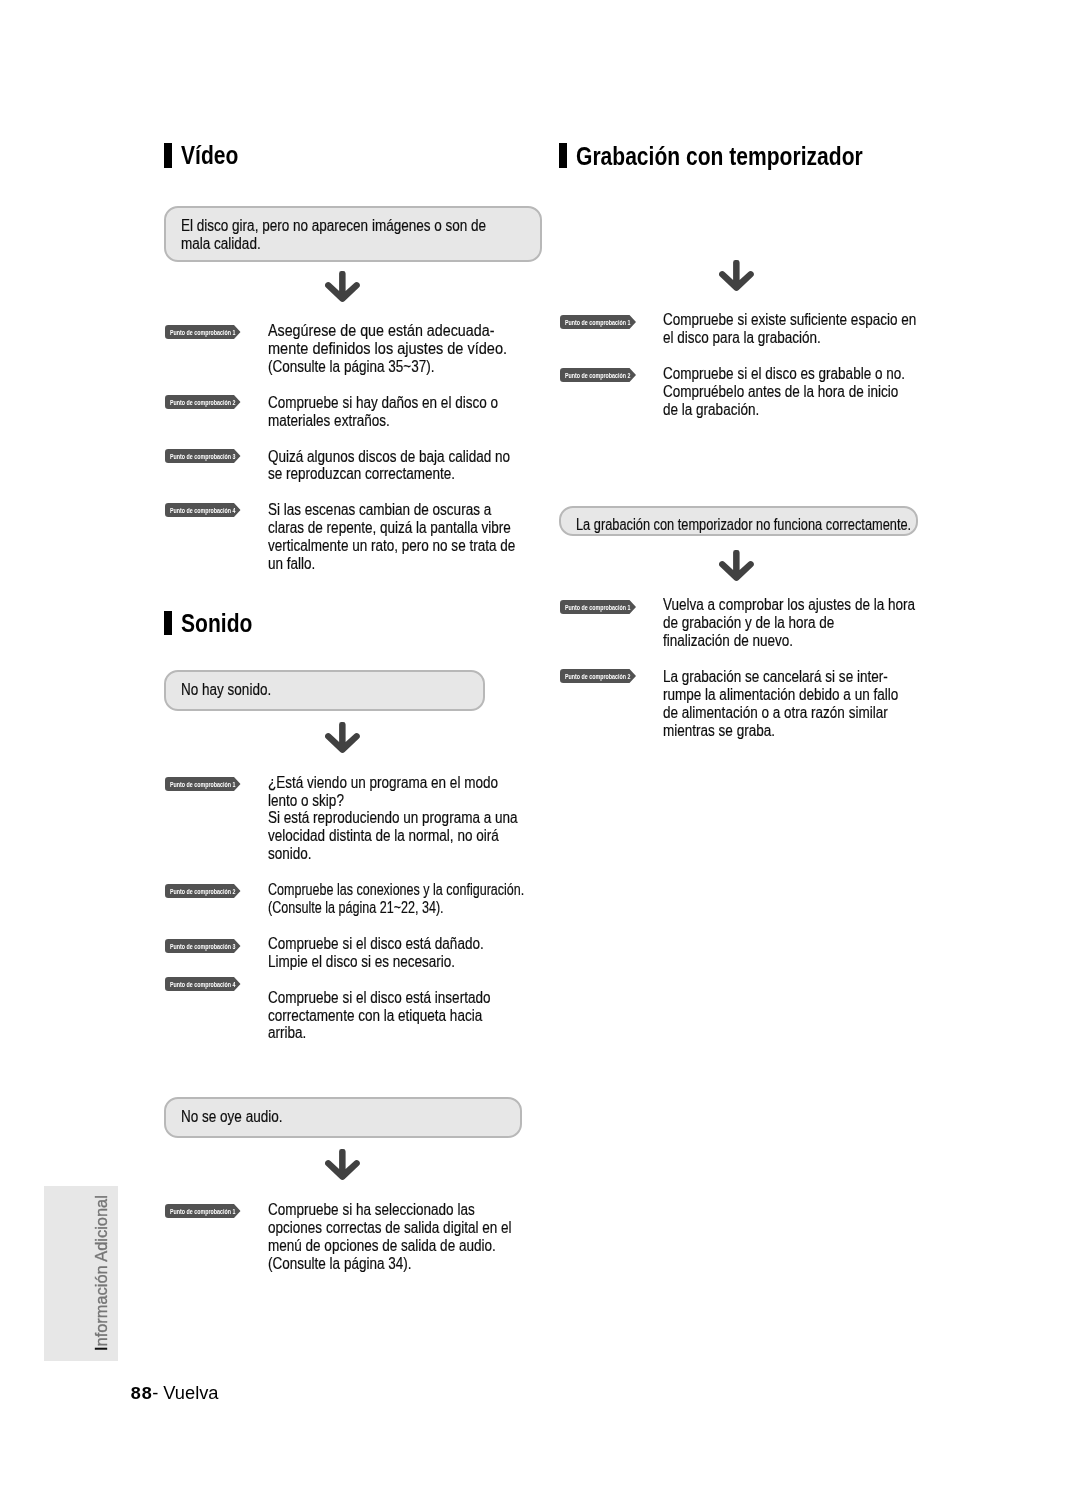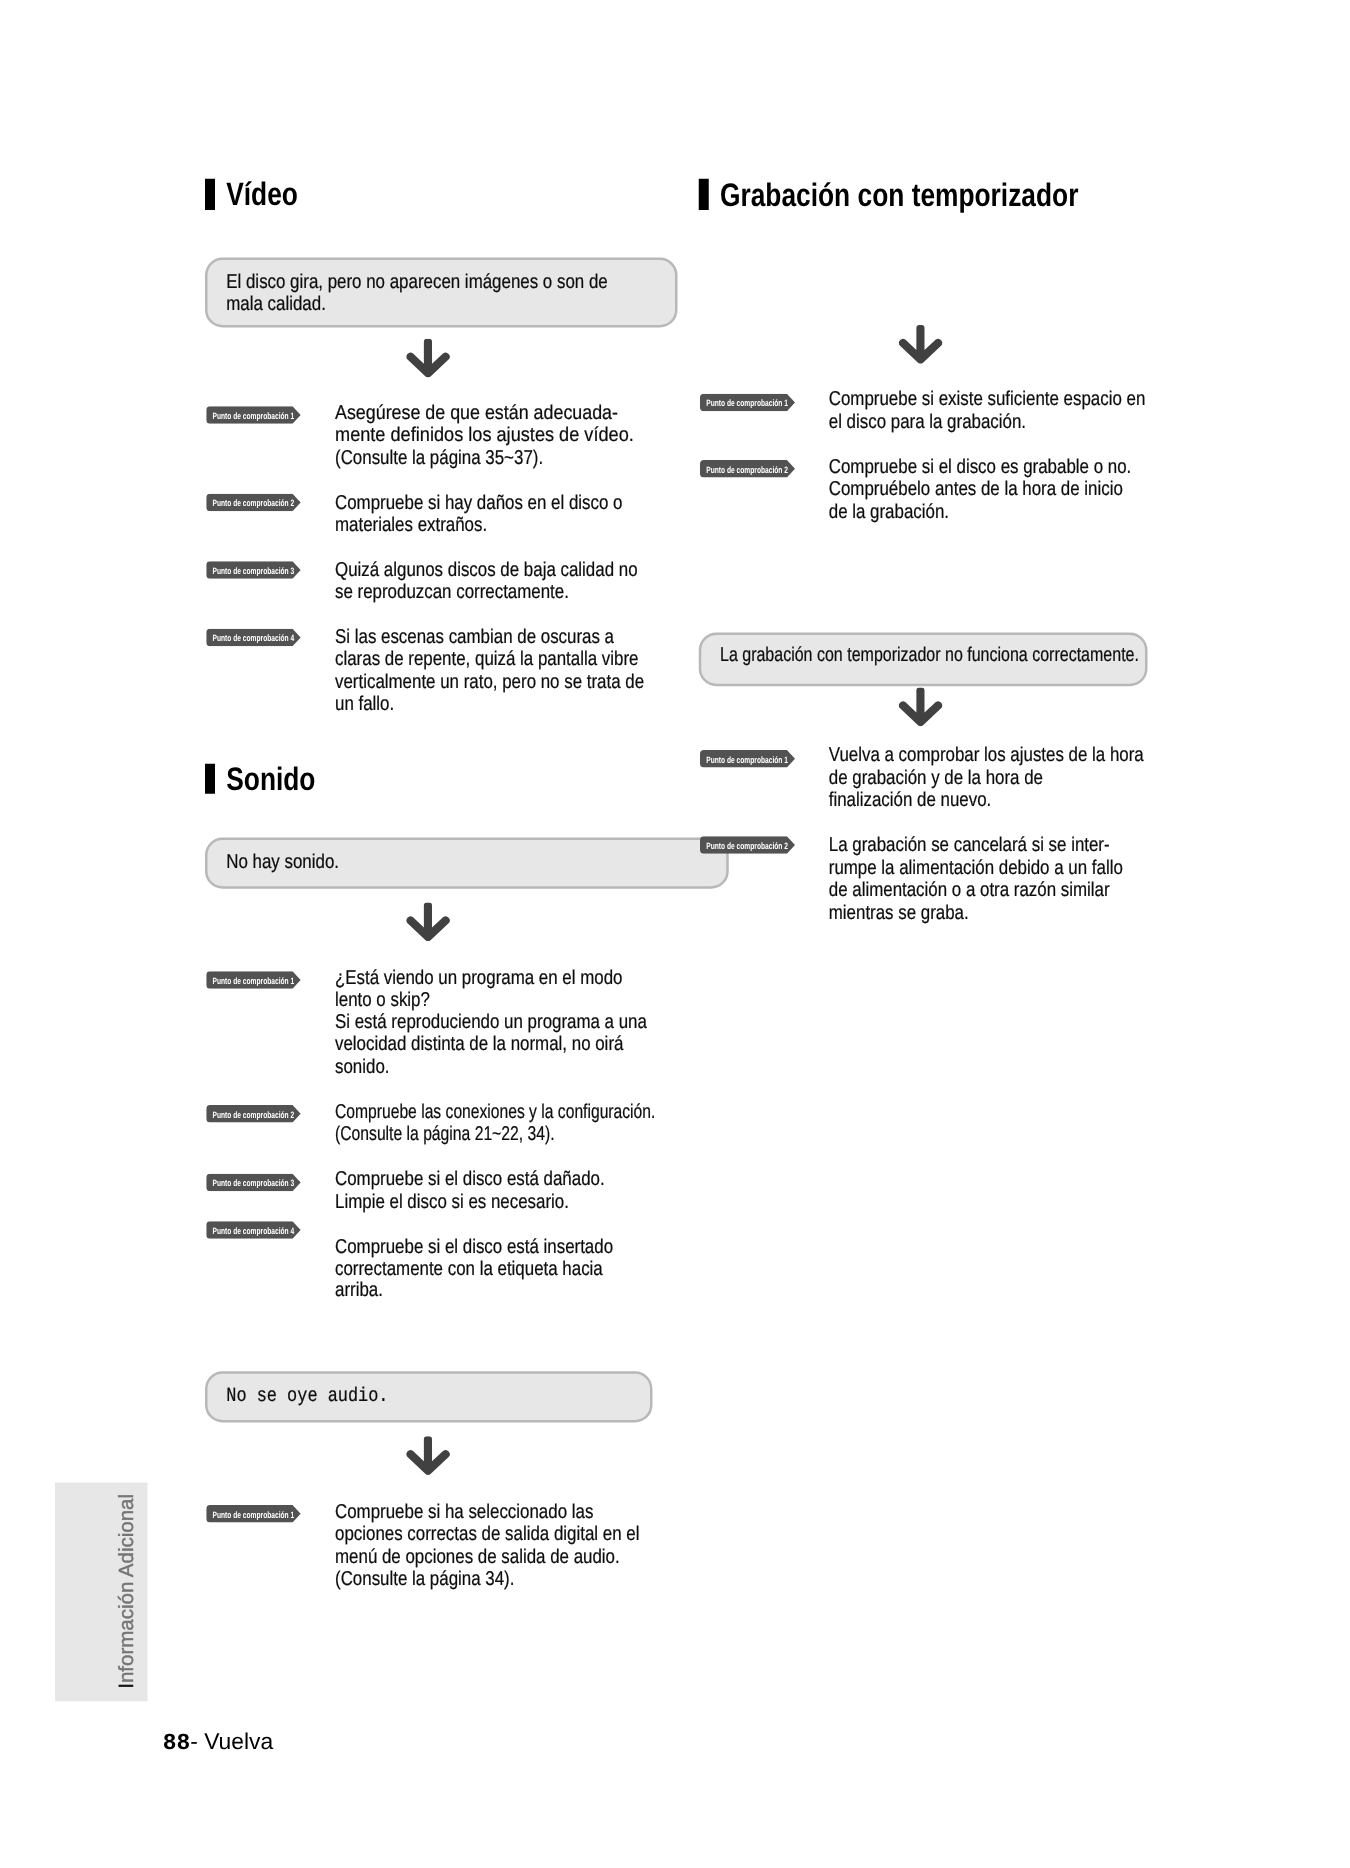--- a/index.html
+++ b/index.html
@@ -75,21 +75,21 @@
         <path d="M3.2 0 H69.0 L75.5 7.00 L69.0 14.0 H3.2 A3.2 3.2 0 0 1 0 10.8 V3.2 A3.2 3.2 0 0 1 3.2 0 Z" fill="#525252"></path>
       </svg>
     <div class="bl" style="left:4.6px;top:4.0px;font-size:7.4px;transform:scaleX(0.72);">Punto de comprobación 4</div>
   </div>
   <div class="ctxt" style="left:267.6px;top:502.2px;font-size:16.0px;transform:scaleX(0.845);">Si las escenas cambian de oscuras a</div>
   <div class="ctxt" style="left:267.6px;top:520.1px;font-size:16.0px;transform:scaleX(0.845);">claras de repente, quizá la pantalla vibre</div>
   <div class="ctxt" style="left:267.6px;top:538.0px;font-size:16.0px;transform:scaleX(0.845);">verticalmente un rato, pero no se trata de</div>
   <div class="ctxt" style="left:267.6px;top:555.9px;font-size:16.0px;transform:scaleX(0.845);">un fallo.</div>
   <div class="hbar" style="left:164.2px;top:610.6px;height:24.7px;"></div>
   <div class="htxt" style="left:180.7px;top:610.0px;font-size:26.0px;transform:scaleX(0.810);">Sonido</div>
-  <div class="sym" style="left:164.2px;top:670.3px;width:419px;height:40.8px;text-align:right;">
+  <div class="sym" style="left:164.2px;top:670.3px;width:321px;height:40.8px;text-align:right;">
     <div class="symtxt" style="left:14.9px;top:9.8px;font-size:16.0px;transform:scaleX(0.845);">No hay sonido.</div>
   </div>
   <div class="arw" style="left:324.70px;top:722.40px;">
     <svg width="34.9" height="30.9" viewBox="0 0 34.9 30.9">
         <path d="M15.23 29.92 L1.03 16.62 A3.25 3.25 0 0 1 5.47 11.88 L14.1 19.96 L14.1 2.4 A2.4 2.4 0 0 1 16.5 0 L18.2 0 A2.4 2.4 0 0 1 20.6 2.4 L20.6 19.96 L29.43 11.88 A3.25 3.25 0 0 1 33.87 16.62 L19.67 29.92 A3.25 3.25 0 0 1 15.23 29.92 Z" fill="#414141"></path>
       </svg>
   </div>
   <div class="bdg" style="left:165.3px;top:777.0px;width:75.5px;height:14.0px;">
     <svg width="75.5" height="14.0" viewBox="0 0 75.5 14.0">
         <path d="M3.2 0 H69.0 L75.5 7.00 L69.0 14.0 H3.2 A3.2 3.2 0 0 1 0 10.8 V3.2 A3.2 3.2 0 0 1 3.2 0 Z" fill="#525252"></path>
@@ -119,21 +119,21 @@
   <div class="ctxt" style="left:267.6px;top:953.7px;font-size:16.0px;transform:scaleX(0.845);">Limpie el disco si es necesario.</div>
   <div class="bdg" style="left:165.3px;top:976.7px;width:75.5px;height:14.0px;">
     <svg width="75.5" height="14.0" viewBox="0 0 75.5 14.0">
         <path d="M3.2 0 H69.0 L75.5 7.00 L69.0 14.0 H3.2 A3.2 3.2 0 0 1 0 10.8 V3.2 A3.2 3.2 0 0 1 3.2 0 Z" fill="#525252"></path>
       </svg>
     <div class="bl" style="left:4.6px;top:4.0px;font-size:7.4px;transform:scaleX(0.72);">Punto de comprobación 4</div>
   </div>
   <div class="ctxt" style="left:267.6px;top:989.6px;font-size:16.0px;transform:scaleX(0.845);">Compruebe si el disco está insertado</div>
   <div class="ctxt" style="left:267.6px;top:1007.5px;font-size:16.0px;transform:scaleX(0.845);">correctamente con la etiqueta hacia</div>
   <div class="ctxt" style="left:267.6px;top:1025.4px;font-size:16.0px;transform:scaleX(0.845);">arriba.</div>
-  <div class="sym" style="left:164.2px;top:1097.3px;width:357.6px;height:40.5px;font-family:Liberation Mono, monospace;">
+  <div class="sym" style="left:164.2px;top:1097.3px;width:357.6px;height:40.5px;">
     <div class="symtxt" style="left:14.9px;top:9.6px;font-size:16.0px;transform:scaleX(0.845);">No se oye audio.</div>
   </div>
   <div class="arw" style="left:324.70px;top:1149.30px;">
     <svg width="34.9" height="30.9" viewBox="0 0 34.9 30.9">
         <path d="M15.23 29.92 L1.03 16.62 A3.25 3.25 0 0 1 5.47 11.88 L14.1 19.96 L14.1 2.4 A2.4 2.4 0 0 1 16.5 0 L18.2 0 A2.4 2.4 0 0 1 20.6 2.4 L20.6 19.96 L29.43 11.88 A3.25 3.25 0 0 1 33.87 16.62 L19.67 29.92 A3.25 3.25 0 0 1 15.23 29.92 Z" fill="#414141"></path>
       </svg>
   </div>
   <div class="bdg" style="left:165.3px;top:1204.0px;width:75.5px;height:14.0px;">
     <svg width="75.5" height="14.0" viewBox="0 0 75.5 14.0">
         <path d="M3.2 0 H69.0 L75.5 7.00 L69.0 14.0 H3.2 A3.2 3.2 0 0 1 0 10.8 V3.2 A3.2 3.2 0 0 1 3.2 0 Z" fill="#525252"></path>
@@ -161,21 +161,21 @@
   <div class="ctxt" style="left:662.8px;top:329.9px;font-size:16.0px;transform:scaleX(0.845);">el disco para la grabación.</div>
   <div class="bdg" style="left:560.3px;top:368.1px;width:76.0px;height:14.0px;">
     <svg width="76.0" height="14.0" viewBox="0 0 76.0 14.0">
         <path d="M3.2 0 H69.5 L76.0 7.00 L69.5 14.0 H3.2 A3.2 3.2 0 0 1 0 10.8 V3.2 A3.2 3.2 0 0 1 3.2 0 Z" fill="#525252"></path>
       </svg>
     <div class="bl" style="left:4.6px;top:4.0px;font-size:7.4px;transform:scaleX(0.72);">Punto de comprobación 2</div>
   </div>
   <div class="ctxt" style="left:662.8px;top:365.7px;font-size:16.0px;transform:scaleX(0.845);">Compruebe si el disco es grabable o no.</div>
   <div class="ctxt" style="left:662.8px;top:383.6px;font-size:16.0px;transform:scaleX(0.845);">Compruébelo antes de la hora de inicio</div>
   <div class="ctxt" style="left:662.8px;top:401.5px;font-size:16.0px;transform:scaleX(0.845);">de la grabación.</div>
-  <div class="sym" style="left:559.2px;top:506.0px;width:358.8px;height:43px;text-decoration:underline;">
+  <div class="sym" style="left:559.2px;top:506.0px;width:358.8px;height:30px;text-decoration:underline;">
     <div class="symtxt" style="left:15.0px;top:8.8px;font-size:16.0px;transform:scaleX(0.800);">La grabación con temporizador no funciona correctamente.</div>
   </div>
   <div class="arw" style="left:719.40px;top:550.10px;">
     <svg width="34.9" height="30.9" viewBox="0 0 34.9 30.9">
         <path d="M15.23 29.92 L1.03 16.62 A3.25 3.25 0 0 1 5.47 11.88 L14.1 19.96 L14.1 2.4 A2.4 2.4 0 0 1 16.5 0 L18.2 0 A2.4 2.4 0 0 1 20.6 2.4 L20.6 19.96 L29.43 11.88 A3.25 3.25 0 0 1 33.87 16.62 L19.67 29.92 A3.25 3.25 0 0 1 15.23 29.92 Z" fill="#414141"></path>
       </svg>
   </div>
   <div class="bdg" style="left:560.3px;top:599.5px;width:76.0px;height:14.0px;">
     <svg width="76.0" height="14.0" viewBox="0 0 76.0 14.0">
         <path d="M3.2 0 H69.5 L76.0 7.00 L69.5 14.0 H3.2 A3.2 3.2 0 0 1 0 10.8 V3.2 A3.2 3.2 0 0 1 3.2 0 Z" fill="#525252"></path>

